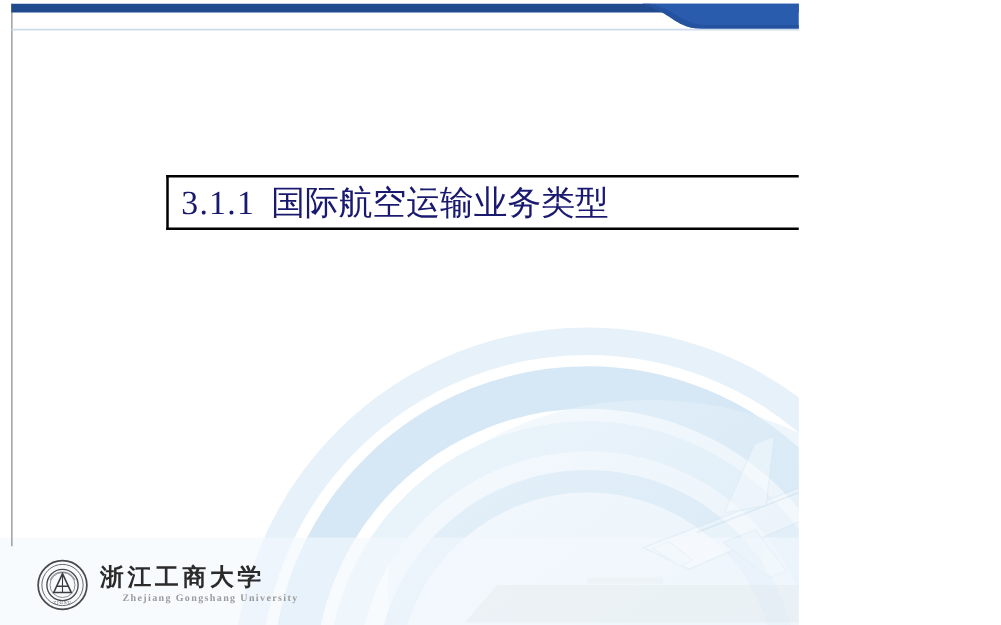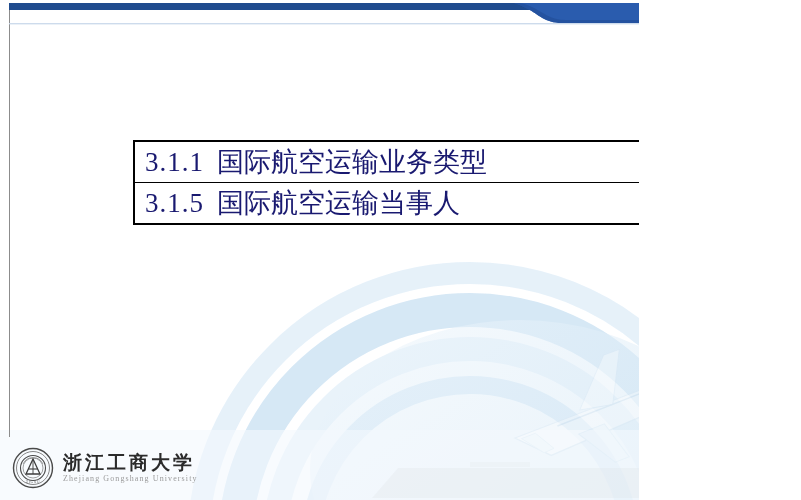--- a/index.html
+++ b/index.html
@@ -77,21 +77,21 @@
     position: absolute;
     left: 648px;
     top: 200px;
     width: 72px;
     height: 62px;
   }
 
   
   .logo {
     position: absolute;
-    left: 12px;
+    left: 29px;
     top: 443px;
     width: 200px;
     height: 50px;
     display: flex;
     align-items: center;
   }
   .logo-seal { flex: 0 0 auto; }
   .logo-text {
     margin-left: 9px;
     display: flex;
@@ -103,25 +103,26 @@
     font-size: 19px;
     font-weight: bold;
     color: #2b2b2b;
     letter-spacing: 3px;
     line-height: 1.05;
     white-space: nowrap;
   }
   .logo-en {
     font-family: "Liberation Serif", serif;
     font-size: 8px;
-    font-weight: normal;
+    font-weight: bold;
     color: #9a9a9a;
     letter-spacing: 1.1px;
     white-space: nowrap;
     margin-top: 1px;
+    margin-left: 18px;
   }
 
   
   .page-number {
     position: absolute;
     left: 763px;
     top: 463px;
     font-family: "Liberation Serif", serif;
     font-size: 23px;
     font-weight: bold;
@@ -208,25 +209,20 @@
     </svg>
   </div>
 
   <table class="toc-table">
     <tbody>
       <tr>
         <td>
           <span class="toc-num">3.1.1</span><span>国际航空运输业务类型</span>
         </td>
       </tr>
-      <tr>
-        <td>
-          <span class="toc-num">3.1.5</span><span>国际航空运输当事人</span>
-        </td>
-      </tr>
     </tbody>
   </table>
 
   <div class="checkmark">
     <svg width="72" height="62" viewBox="0 0 72 62">
 
       <path d="M8,31 L10,26 L26,40 L52,3 L60,4 L30,54 Z" fill="#151515"></path>
 
       <path d="M4,29 L12,22 L27,36 L50,2 L58,4 L28,51 Z" fill="#e3001b"></path>
     </svg>

